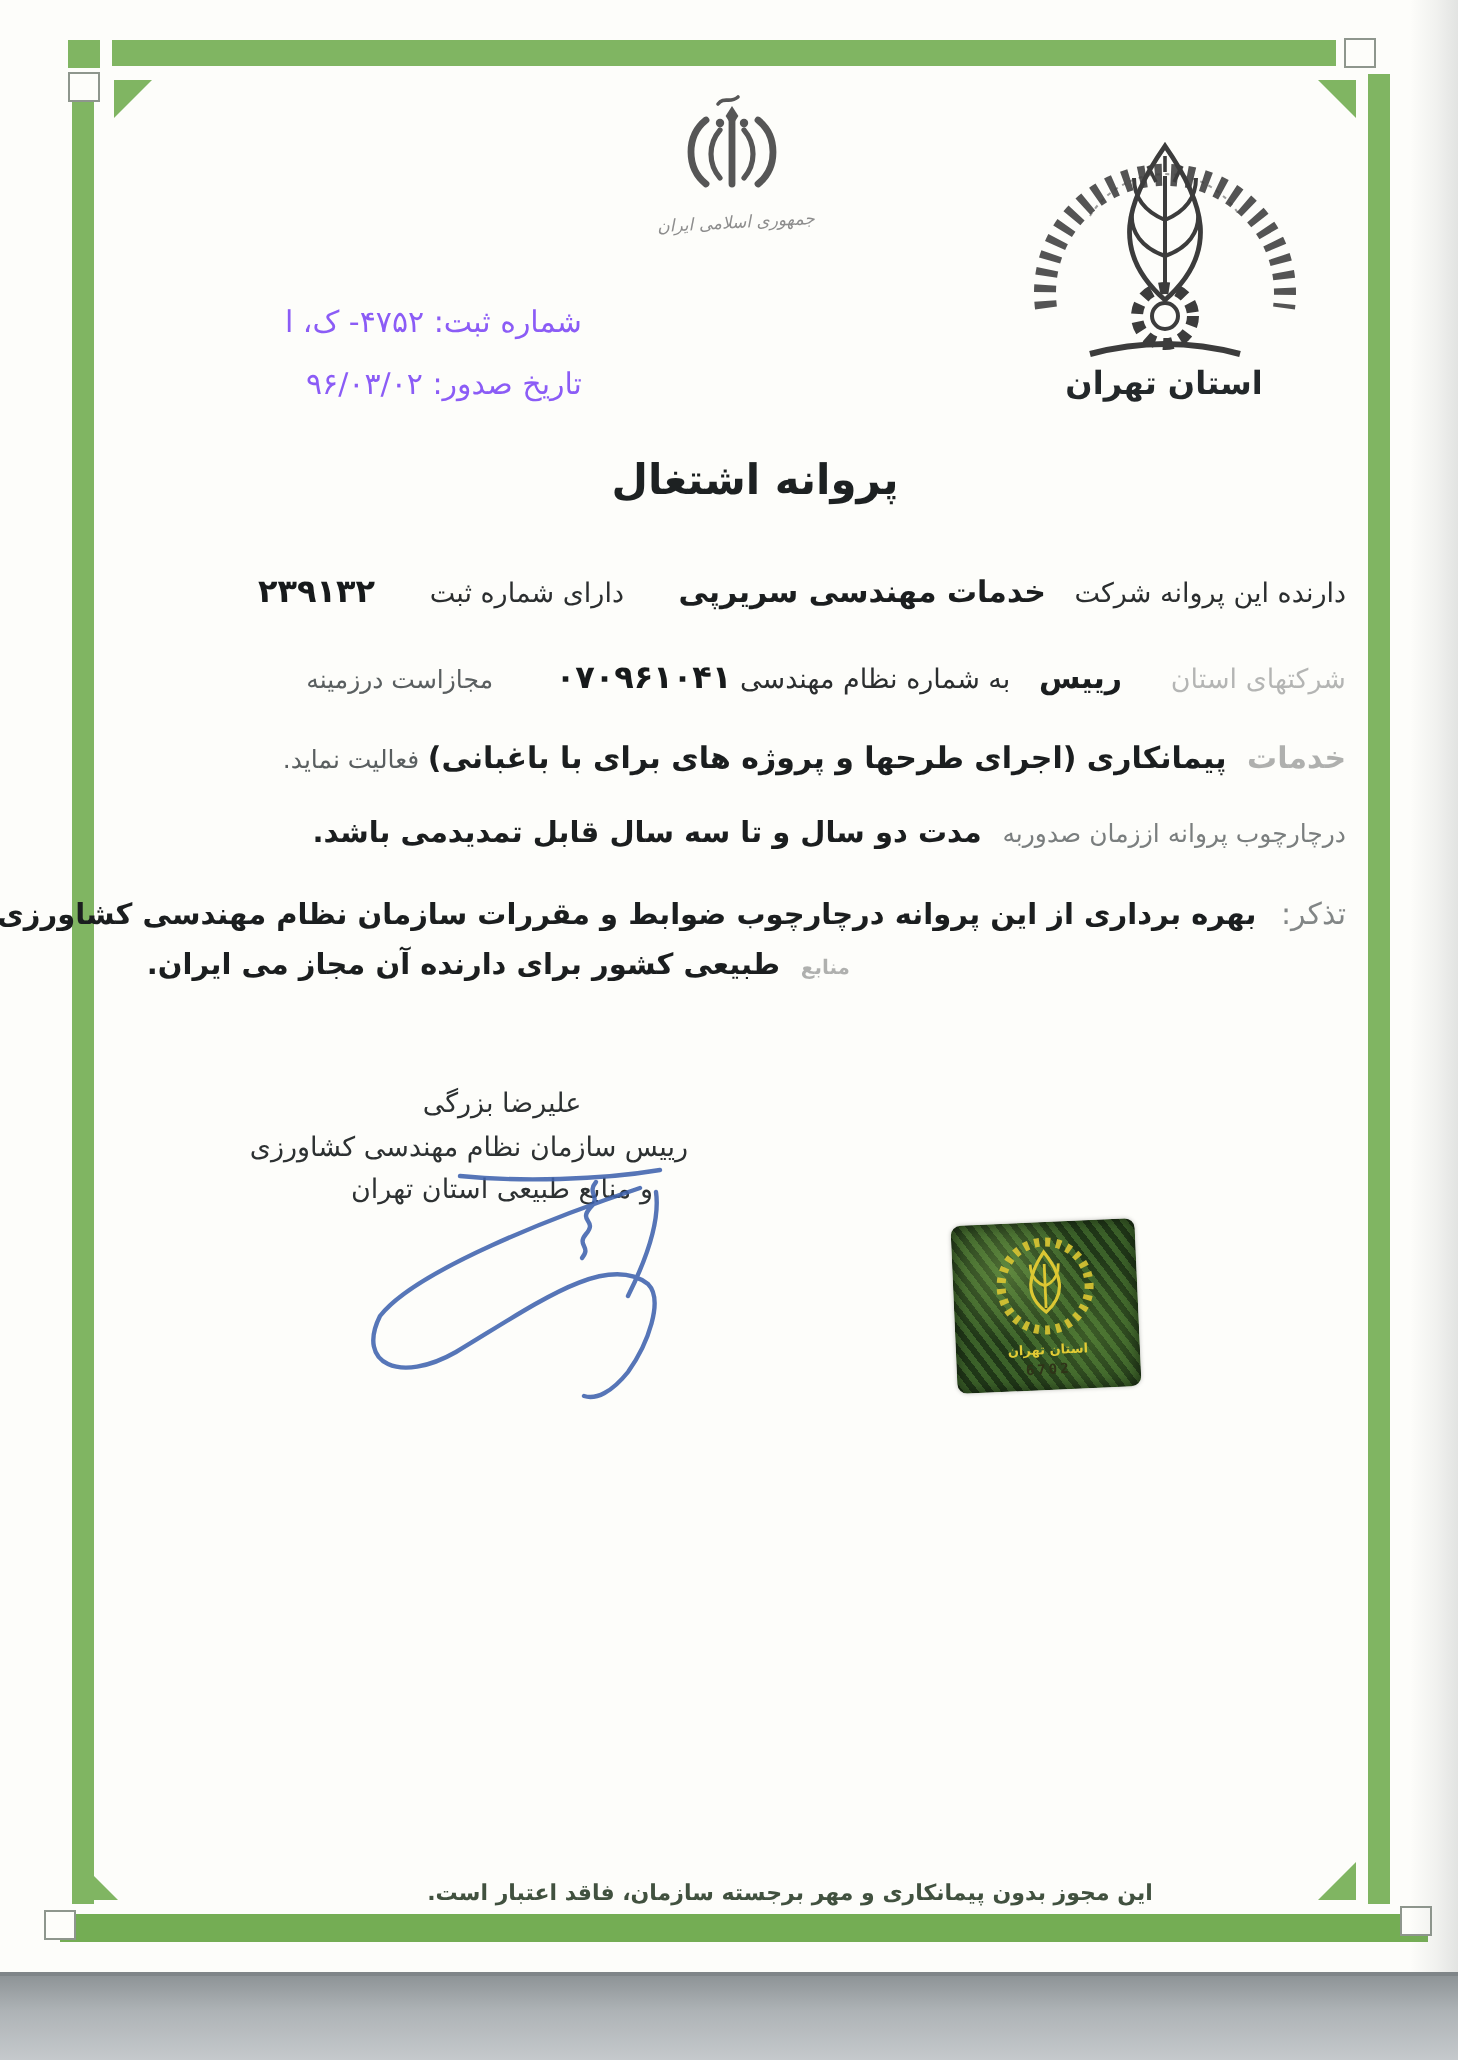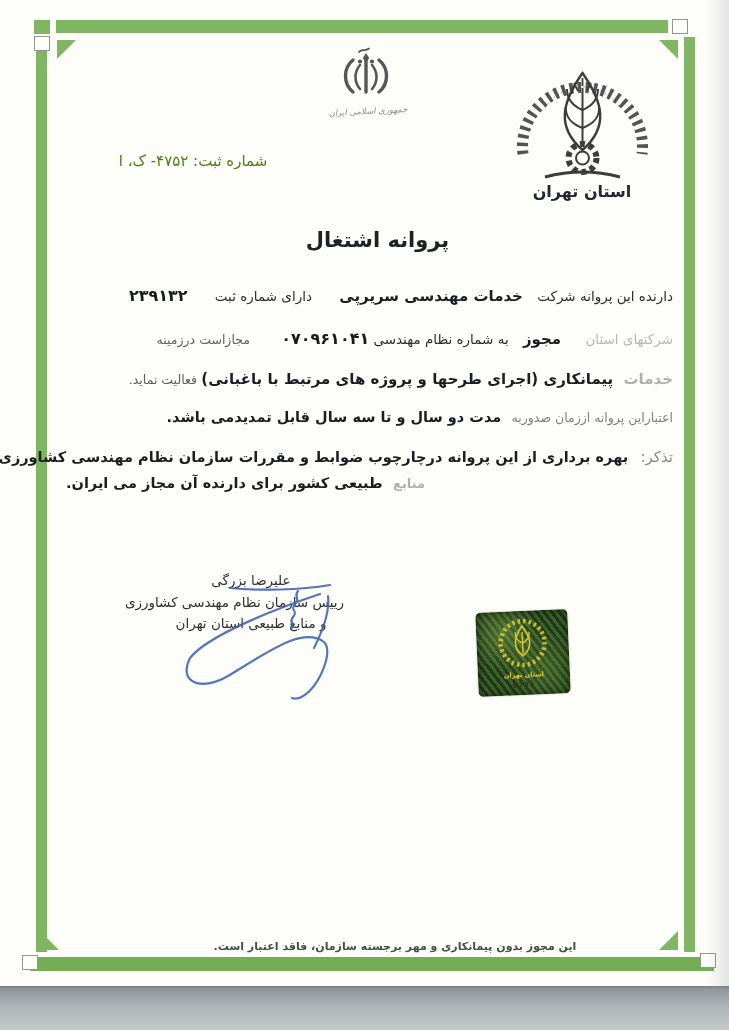--- a/index.html
+++ b/index.html
@@ -26,22 +26,22 @@
   .sq-out.tr{left:672px;top:19px;}
   .sq-out.bl{left:22px;top:955px;}
   .sq-out.br{left:700px;top:953px;}
   .tri{width:19px;height:19px;background:#80b562;}
   .tri.tl{left:57px;top:40px;clip-path:polygon(0 0,100% 0,0 100%);}
   .tri.tr{left:659px;top:40px;clip-path:polygon(0 0,100% 0,100% 100%);}
   .tri.bl{left:40px;top:931px;clip-path:polygon(0 0,0 100%,100% 100%);}
   .tri.br{left:659px;top:931px;clip-path:polygon(100% 0,100% 100%,0 100%);}
 
   
-  .hdr-left{left:95px;top:146px;width:196px;direction:rtl;text-align:center;
-    font-size:15px;color:#4d7c0f;line-height:31px;white-space:nowrap;}
+  .hdr-left{left:95px;top:146px;width:196px;direction:rtl;text-align:right;
+    font-size:15px;color:#8b5cf6;line-height:31px;white-space:nowrap;}
   .emblem-svg{left:326px;top:46px;}
   .emblem-cap{left:306px;top:106px;width:124px;text-align:center;font-size:8.5px;
     color:#8d8d8d;font-family:"DejaVu Serif",serif;font-style:italic;transform:rotate(-3deg);}
   .orglogo-svg{left:503px;top:58px;}
   .orglogo-cap{left:516px;top:182px;width:132px;text-align:center;direction:rtl;
     font-size:16px;font-weight:700;color:#23282a;letter-spacing:1px;}
 
   
   .title{left:20px;top:228px;width:715px;text-align:center;direction:rtl;
     font-size:21px;font-weight:800;color:#1d2122;letter-spacing:.5px;}
@@ -50,21 +50,21 @@
   .num{font-weight:800;font-size:16px;color:#171a1b;letter-spacing:1px;}
   .faint{opacity:.34;}
   .dim{color:#5a5f60;font-size:12.5px;}
   .l1{top:286px;} .l2{top:329px;} .l3{top:370px;} .l4{top:409px;} .l5{top:448px;}
   .l6{top:475px;right:304px;}
   .g10{margin-right:10px;} .g13{}
   .g20{margin-right:20px;} .g23{margin-right:23px;} .g27{margin-right:27px;}
   .g8{margin-right:8px;} .g6{margin-right:6px;}
 
   
-  .sig-block{left:158px;top:570px;width:186px;text-align:center;direction:rtl;
+  .sig-block{left:158px;top:542px;width:186px;text-align:center;direction:rtl;
     font-size:13.5px;line-height:21.5px;color:#2d3132;white-space:nowrap;}
   .sig-svg{left:128px;top:558px;pointer-events:none;}
 
   
   .holo{left:477px;top:611px;width:92px;height:84px;border-radius:5px;
     transform:rotate(-2.5deg);
     background:
       radial-gradient(circle at 30% 28%,rgba(150,195,95,.40),rgba(0,0,0,0) 42%),
       radial-gradient(circle at 72% 68%,rgba(125,175,75,.30),rgba(0,0,0,0) 46%),
       repeating-linear-gradient(55deg,rgba(0,0,0,.30) 0 3px,rgba(95,145,60,.28) 3px 6px),
@@ -94,20 +94,21 @@
   <div class="abs sq-out tr"></div>
   <div class="abs sq-out bl"></div>
   <div class="abs sq-out br"></div>
   <div class="abs tri tl"></div>
   <div class="abs tri tr"></div>
   <div class="abs tri bl"></div>
   <div class="abs tri br"></div>
 
   <div class="abs hdr-left">
     <div>شماره ثبت: ۴۷۵۲- ک، ا</div>
+    <div>تاریخ صدور:  ۹۶/۰۳/۰۲</div>
   </div>
 
   <svg class="abs emblem-svg" width="80" height="62" viewBox="0 0 80 62" fill="none">
     <g stroke="#565656" stroke-linecap="round">
       <path d="M27 14 C 17 22, 17 38, 27 46" stroke-width="3.4"></path>
       <path d="M53 14 C 63 22, 63 38, 53 46" stroke-width="3.4"></path>
       <path d="M34 19 C 28 26, 28 36, 34 43" stroke-width="2.6"></path>
       <path d="M46 19 C 52 26, 52 36, 46 43" stroke-width="2.6"></path>
       <path d="M40 14 L 40 46" stroke-width="3.4"></path>
       <path d="M33 6 C 36 2, 39 6, 43 2.5" stroke-width="1.8"></path>
@@ -142,45 +143,45 @@
 
   <div class="abs bline l1">
     <span>دارنده این پروانه شرکت</span>
     <span class="b g10">خدمات مهندسی سریرپی</span>
     <span class="g23">دارای شماره ثبت</span>
     <span class="num g23">۲۳۹۱۳۲</span>
   </div>
 
   <div class="abs bline l2">
     <span class="faint">شرکتهای استان</span>
-    <span class="b g20">مجوز</span>
+    <span class="b g20">رییس</span>
     <span class="g10">به شماره نظام مهندسی</span>
     <span class="num g13">۰۷۰۹۶۱۰۴۱</span>
     <span class="dim g27">مجازاست درزمینه</span>
   </div>
 
   <div class="abs bline l3">
     <span class="b faint">خدمات</span>
-    <span class="b g6">پیمانکاری (اجرای طرحها و پروژه های مرتبط با باغبانی)</span>
+    <span class="b g6">پیمانکاری (اجرای طرحها و پروژه های برای با باغبانی)</span>
     <span class="dim g13">فعالیت نماید.</span>
   </div>
 
   <div class="abs bline l4">
-    <span class="dim" style="opacity:.8">اعتباراین پروانه اززمان صدوربه</span>
+    <span class="dim" style="opacity:.8">درچارچوب پروانه اززمان صدوربه</span>
     <span class="b g6" style="font-size:14.5px">مدت دو سال و تا سه سال قابل تمدیدمی باشد.</span>
   </div>
 
   <div class="abs bline l5">
     <span class="dim" style="font-size:15px;opacity:.75">تذکر:</span>
     <span class="b g8" style="font-size:14.5px">بهره برداری از این پروانه درچارچوب ضوابط و مقررات سازمان نظام مهندسی کشاورزی</span>
     
   </div>
 
   <div class="abs bline l6">
-    <span class="b faint" style="font-size:13px">منابع</span>
+    <span class="b faint" style="font-size:10px">منابع</span>
     <span class="b g6" style="font-size:14.5px">طبیعی کشور برای دارنده آن مجاز می ایران.</span>
   </div>
 
   <div class="abs sig-block">
     <div>علیرضا بزرگی</div>
     <div>رییس سازمان نظام مهندسی کشاورزی</div>
     <div>و منابع طبیعی استان تهران</div>
   </div>
 
   <svg class="abs sig-svg" width="300" height="160" viewBox="0 0 300 160">

